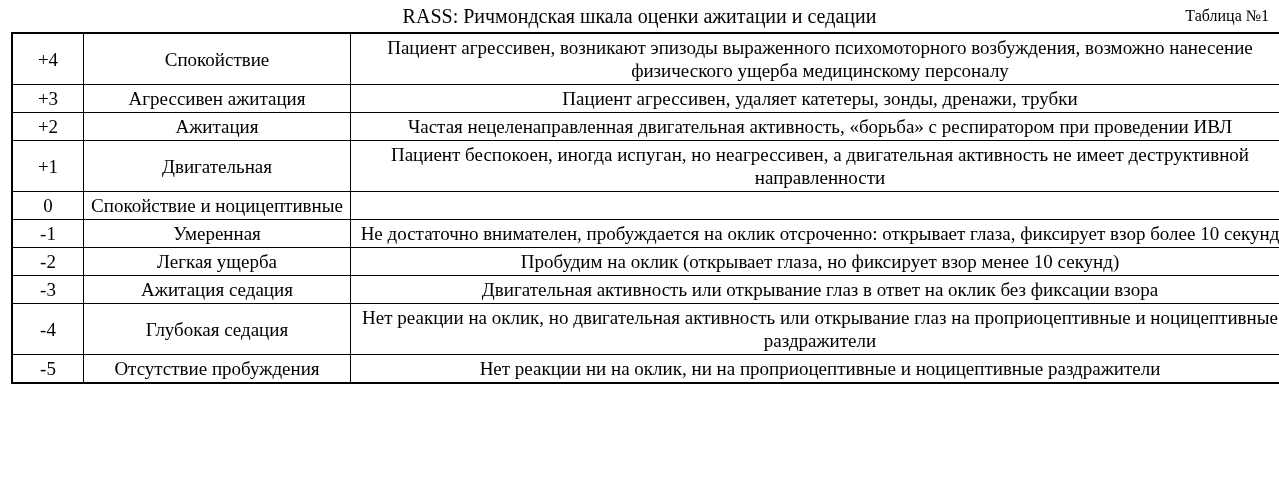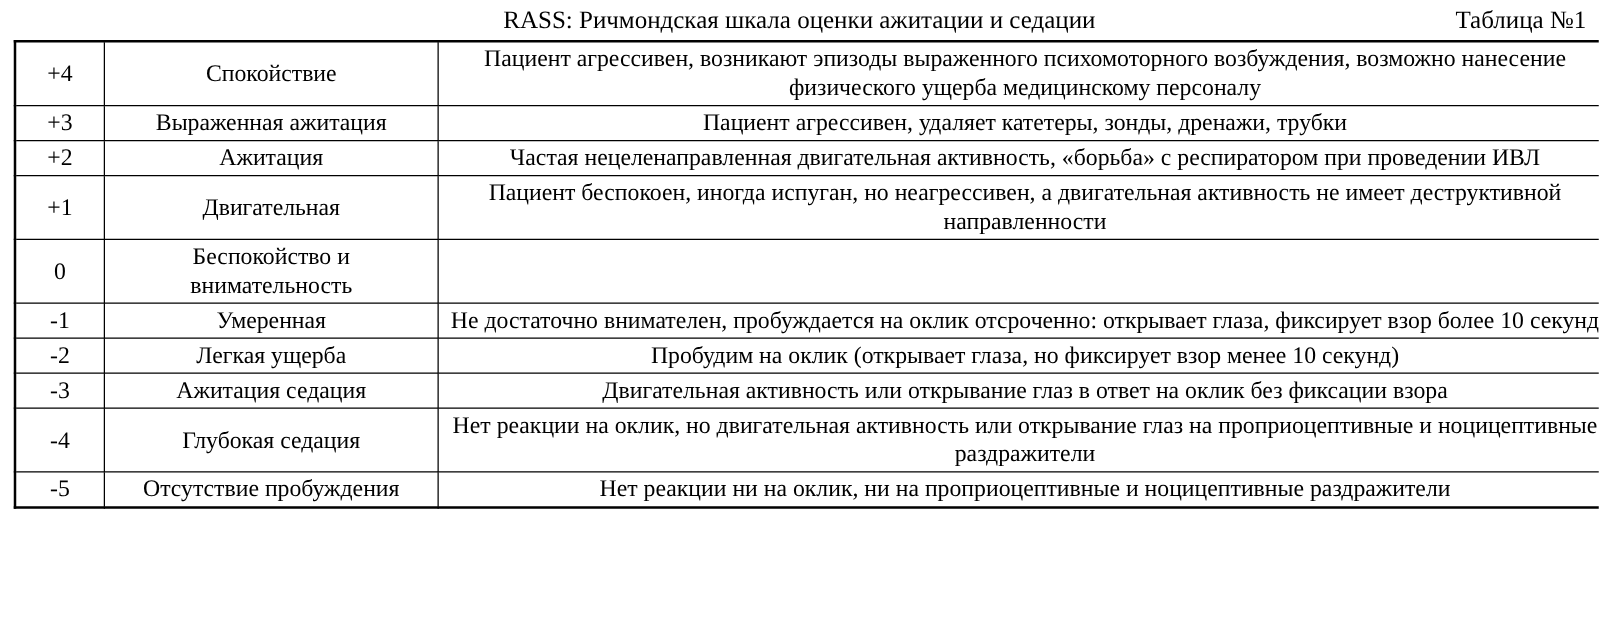--- a/index.html
+++ b/index.html
@@ -33,21 +33,21 @@
     top: 4px;
     text-align: center;
     font-size: 20px;
     line-height: 24px;
     white-space: nowrap;
   }
   .table-number {
     position: absolute;
     right: 10px;
     top: 4px;
-    font-size: 20px;
+    font-size: 16px;
     line-height: 24px;
     white-space: nowrap;
   }
   table.rass {
     border-collapse: collapse;
     table-layout: fixed;
     width: 1256px;
     margin: 0 11px;
     border: 2px solid #000;
   }
@@ -81,36 +81,36 @@
 
   <table class="rass">
     <tbody>
       <tr>
         <td class="score">+4</td>
         <td class="term">Спокойствие</td>
         <td class="descr">Пациент агрессивен, возникают эпизоды выраженного психомоторного возбуждения, возможно нанесение физического ущерба медицинскому персоналу</td>
       </tr>
       <tr>
         <td class="score">+3</td>
-        <td class="term">Выраженная ажитация</td>
+        <td class="term">Агрессивен ажитация</td>
         <td class="descr">Пациент агрессивен, удаляет катетеры, зонды, дренажи, трубки</td>
       </tr>
       <tr>
         <td class="score">+2</td>
         <td class="term">Ажитация</td>
         <td class="descr">Частая нецеленаправленная двигательная активность, «борьба» с респиратором при проведении ИВЛ</td>
       </tr>
       <tr>
         <td class="score">+1</td>
         <td class="term">Двигательная</td>
         <td class="descr">Пациент беспокоен, иногда испуган, но неагрессивен, а двигательная активность не имеет деструктивной направленности</td>
       </tr>
       <tr>
         <td class="score">0</td>
-        <td class="term">Беспокойство и внимательность</td>
+        <td class="term">Спокойствие и ноцицептивные</td>
         <td class="descr"></td>
       </tr>
       <tr>
         <td class="score">-1</td>
         <td class="term">Умеренная</td>
         <td class="descr">Не достаточно внимателен, пробуждается на оклик отсроченно: открывает глаза, фиксирует взор более 10 секунд</td>
       </tr>
       <tr>
         <td class="score">-2</td>
         <td class="term">Легкая ущерба</td>

